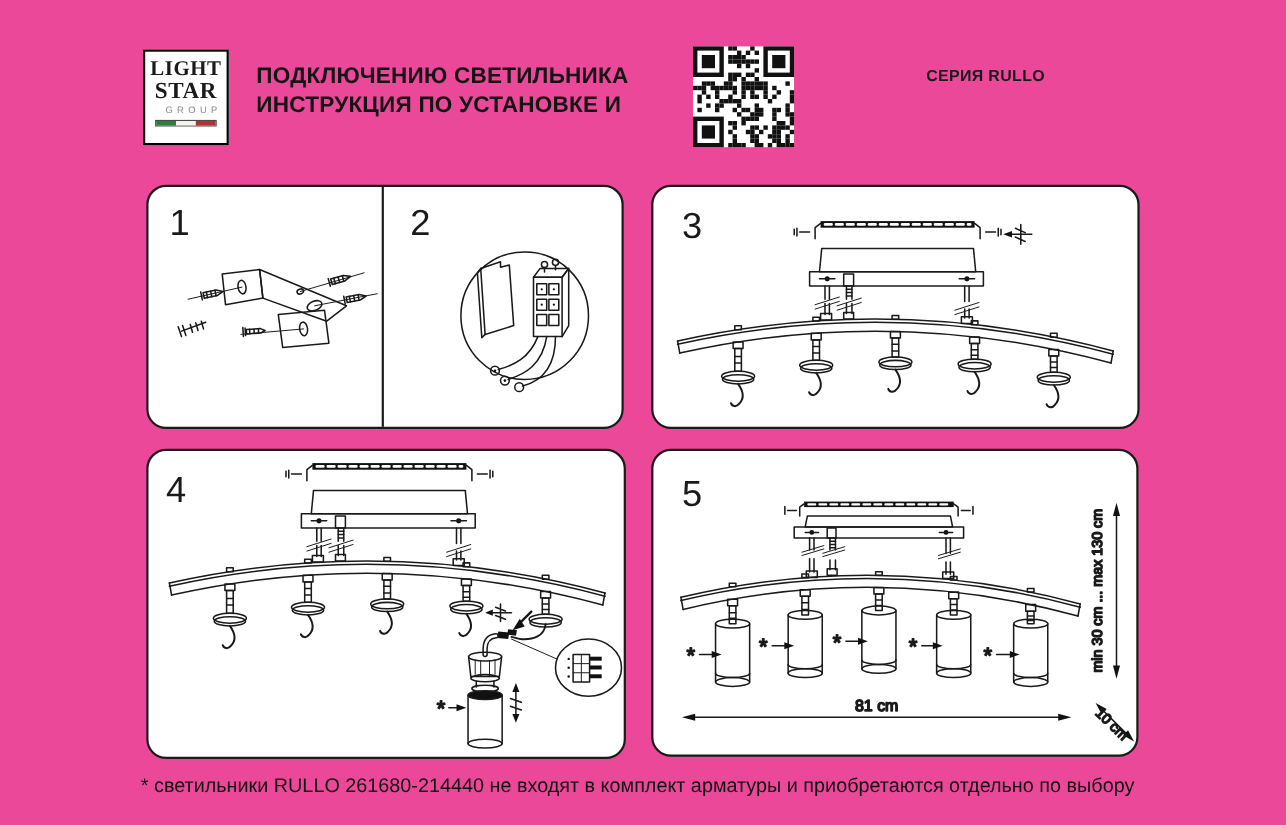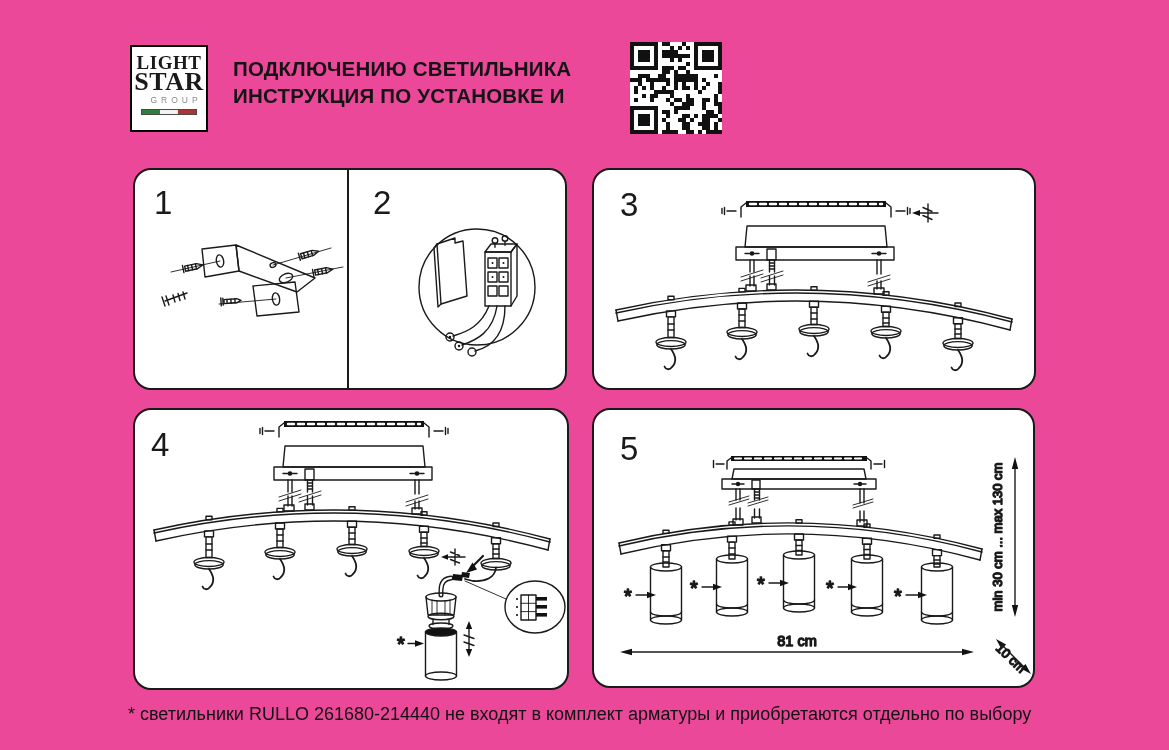--- a/index.html
+++ b/index.html
@@ -2,21 +2,21 @@
 <html><head>
 <meta charset="utf-8">
 <style>
   html,body{margin:0;padding:0;background:#fff;width:1169px;height:750px;overflow:hidden;}
   .sheet{position:relative;width:1169px;height:750px;background:#ec4899;
          font-family:"Liberation Sans",sans-serif;color:#1a1a1a;}
   
   .logo{position:absolute;left:130px;top:45px;width:78px;height:87px;border:2.5px solid #000;
         box-sizing:border-box;text-align:center;background:#fff;}
   .logo .l1{font-family:"Liberation Serif",serif;font-weight:700;font-size:19px;line-height:19px;margin-top:6px;letter-spacing:.5px;}
-  .logo .l2{font-family:"Liberation Serif",serif;font-weight:700;font-size:26px;line-height:20px;letter-spacing:.5px;}
+  .logo .l2{font-family:"Liberation Serif",serif;font-weight:700;font-size:21px;line-height:20px;letter-spacing:.5px;}
   .logo .l3{font-size:8.5px;letter-spacing:4px;color:#8a8a8a;margin-top:3px;padding-left:14px;}
   .flag{width:56px;height:6px;margin:4px auto 0;display:flex;border:1px solid #4a4a4a;box-sizing:border-box;}
   .flag i{flex:1;}
   .flag .g{background:#2e7d3e;}
   .flag .w{background:#f2f3ee;}
   .flag .r{background:#b03235;}
   .title{position:absolute;left:233px;top:56px;font-size:20.5px;font-weight:700;line-height:26.5px;letter-spacing:.2px;color:#141414;}
   .qr{position:absolute;left:630px;top:42px;width:92px;height:92px;}
   .series-block{position:absolute;left:785px;top:62px;width:222px;text-align:center;}
   .series{font-size:14.5px;font-weight:700;letter-spacing:.3px;}
@@ -226,20 +226,21 @@
       <rect x="8" y="8" width="12" height="12" fill="#111"></rect>
       <rect x="64" y="0" width="28" height="28" fill="#111"></rect>
       <rect x="68" y="4" width="20" height="20" fill="#fff"></rect>
       <rect x="72" y="8" width="12" height="12" fill="#111"></rect>
       <rect x="0" y="64" width="28" height="28" fill="#111"></rect>
       <rect x="4" y="68" width="20" height="20" fill="#fff"></rect>
       <rect x="8" y="72" width="12" height="12" fill="#111"></rect>
     </svg>
 
   <div class="series-block">
+    <div class="series">СЕРИЯ RULLO</div>
   </div>
 
   <section class="panel p12">
     <div class="divider"></div>
     <div class="num n1">1</div>
     <div class="num n2">2</div>
 
     <svg class="draw d1" width="212" height="218" viewBox="0 0 212 218">
       <g class="ln">
 

